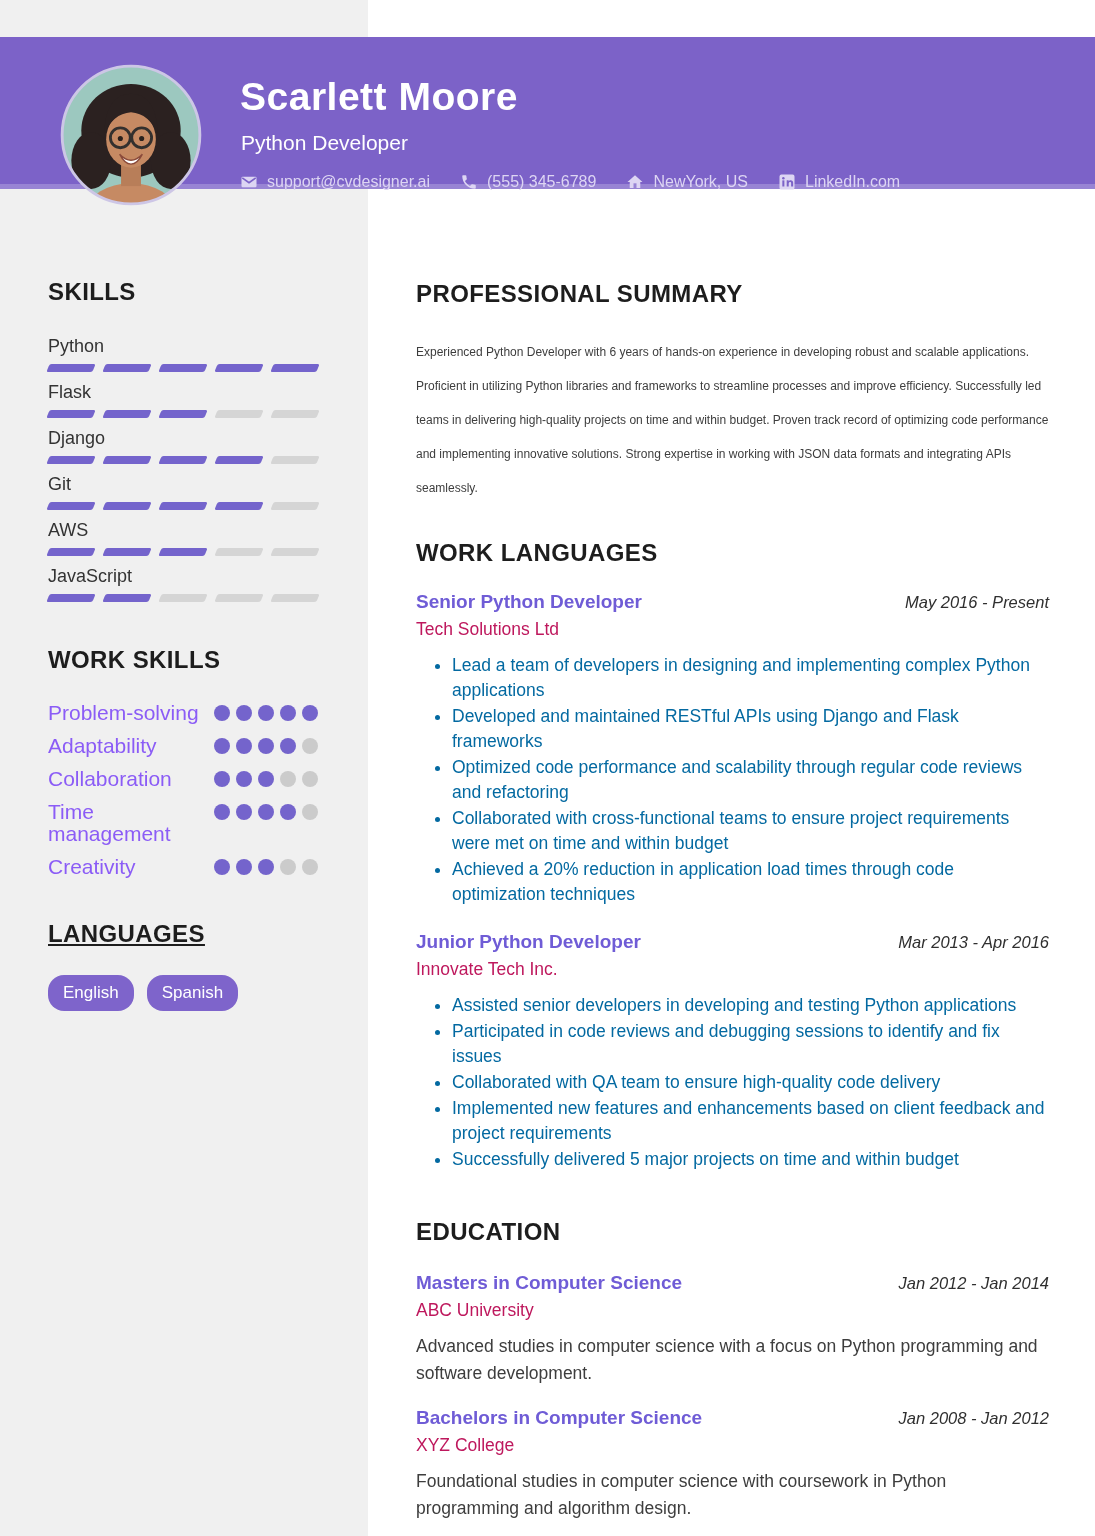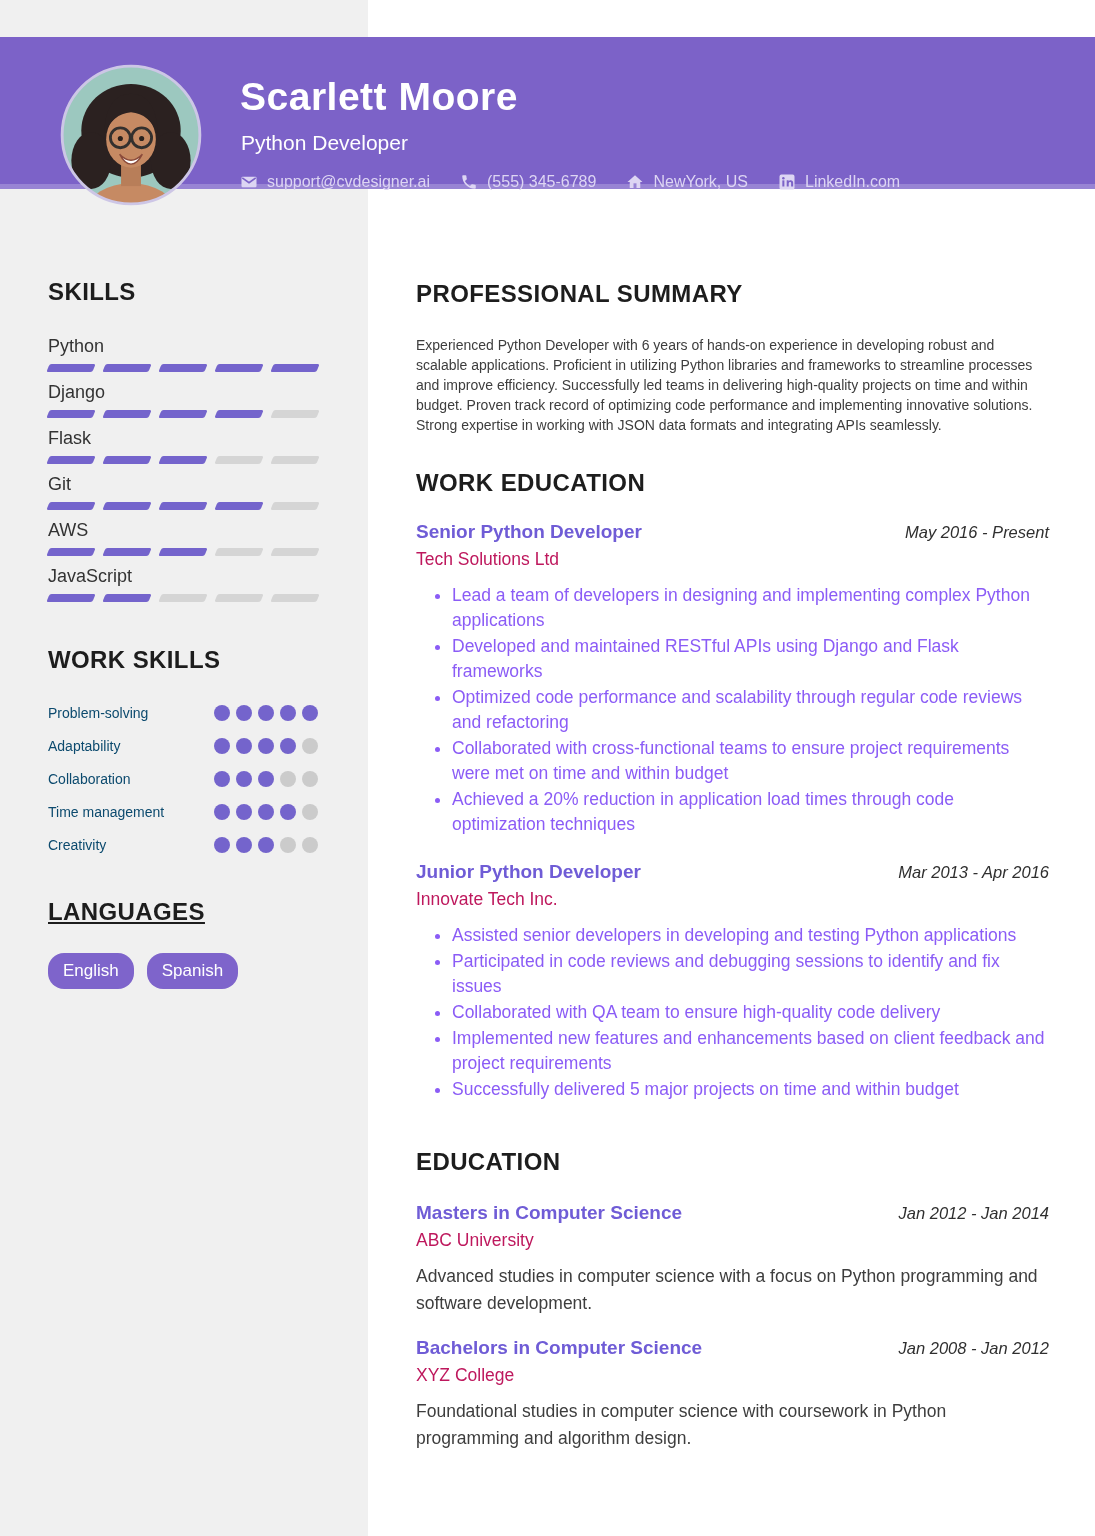--- a/index.html
+++ b/index.html
@@ -35,38 +35,38 @@
   h2.sec-h{margin:0;font-size:24px;font-weight:700;color:var(--heading-text);letter-spacing:.4px;}
   .skills-list{margin-top:30px;}
   .skill{margin-bottom:10px;}
   .skill-name{font-size:18px;color:#333;line-height:20px;margin-bottom:8px;}
   .skill-bar{display:flex;gap:10px;}
   .seg{flex:1;height:8px;border-radius:2px;background:var(--bar-gray);transform:skewX(-22deg);}
   .seg.filled{background:var(--bar-purple);}
   .mt-soft{margin-top:44px !important;}
   .soft-list{margin-top:28px;}
   .soft{display:flex;align-items:flex-start;margin-bottom:11px;}
-  .soft-name{width:152px;font-size:14px;color:#0c4a6e;line-height:22px;}
+  .soft-name{width:152px;font-size:21px;color:#8b5cf6;line-height:22px;}
   .dots{display:flex;gap:6px;margin-left:auto;padding-top:3px;}
   .dot{width:16px;height:16px;border-radius:50%;background:#cbcbcb;}
   .dot.filled{background:var(--bar-purple);}
   .mt-lang{margin-top:42px !important;text-decoration:underline;}
   .langs{display:flex;gap:13px;margin-top:27px;}
   .pill{background:var(--pill-purple);color:#fff;font-size:17px;padding:8px 15px;border-radius:16px;}
   
   .main{position:absolute;left:416px;top:280px;width:633px;}
-  .summary{margin:27px 0 0 0;font-size:14px;line-height:20px;color:var(--body-text);}
+  .summary{margin:27px 0 0 0;font-size:12px;line-height:34px;color:var(--body-text);}
   .sec{margin-top:34px !important;}
   .job{margin-top:24px;}
   .job-head{display:flex;justify-content:space-between;align-items:baseline;}
   .job-title{margin:0;font-size:19px;font-weight:700;color:var(--accent-purple);}
   .dates{font-size:16.5px;font-style:italic;color:#2f2f2f;white-space:nowrap;}
   .company{font-size:17.5px;color:#be185d;margin-top:6px;}
   ul.bullets{margin:13px 0 0 0;padding-left:36px;}
-  ul.bullets li{font-size:17.5px;line-height:25px;color:#8b5cf6;margin-bottom:1px;}
+  ul.bullets li{font-size:17.5px;line-height:25px;color:#0369a1;margin-bottom:1px;}
   .edu-h{margin-top:46px !important;}
   .edu{margin-top:26px;}
   .edu + .edu{margin-top:20px;}
   .edu-desc{margin:12px 0 0 0;font-size:17.5px;line-height:27px;color:var(--body-text);}
 </style>
 </head>
 <body>
 
 <div class="page">
   <div class="sidebar-bg"></div>
@@ -147,36 +147,36 @@
     <div class="skill-name">Python</div>
     <div class="skill-bar">
             <div class="seg filled"></div>
             <div class="seg filled"></div>
             <div class="seg filled"></div>
             <div class="seg filled"></div>
             <div class="seg filled"></div>
           </div>
   </div>
         <div class="skill">
+    <div class="skill-name">Flask</div>
+    <div class="skill-bar">
+            <div class="seg filled"></div>
+            <div class="seg filled"></div>
+            <div class="seg filled"></div>
+            <div class="seg"></div>
+            <div class="seg"></div>
+          </div>
+  </div>
+        <div class="skill">
     <div class="skill-name">Django</div>
     <div class="skill-bar">
             <div class="seg filled"></div>
             <div class="seg filled"></div>
             <div class="seg filled"></div>
             <div class="seg filled"></div>
-            <div class="seg"></div>
-          </div>
-  </div>
-        <div class="skill">
-    <div class="skill-name">Flask</div>
-    <div class="skill-bar">
-            <div class="seg filled"></div>
-            <div class="seg filled"></div>
-            <div class="seg filled"></div>
-            <div class="seg"></div>
             <div class="seg"></div>
           </div>
   </div>
         <div class="skill">
     <div class="skill-name">Git</div>
     <div class="skill-bar">
             <div class="seg filled"></div>
             <div class="seg filled"></div>
             <div class="seg filled"></div>
             <div class="seg filled"></div>
@@ -263,21 +263,21 @@
     <div class="langs">
         <span class="pill">English</span>
         <span class="pill">Spanish</span>
       </div>
   </aside>
 
   <main class="main">
     <h2 class="sec-h">PROFESSIONAL SUMMARY</h2>
     <p class="summary">Experienced Python Developer with 6 years of hands-on experience in developing robust and scalable applications. Proficient in utilizing Python libraries and frameworks to streamline processes and improve efficiency. Successfully led teams in delivering high-quality projects on time and within budget. Proven track record of optimizing code performance and implementing innovative solutions. Strong expertise in working with JSON data formats and integrating APIs seamlessly.</p>
 
-    <h2 class="sec-h sec">WORK EDUCATION</h2>
+    <h2 class="sec-h sec">WORK LANGUAGES</h2>
     <div id="jobs">
         <section class="job">
     <div class="job-head">
       <h3 class="job-title">Senior Python Developer</h3>
       <span class="dates">May 2016 - Present</span>
     </div>
     <div class="company">Tech Solutions Ltd</div>
     <ul class="bullets">
             <li>Lead a team of developers in designing and implementing complex Python applications</li>
             <li>Developed and maintained RESTful APIs using Django and Flask frameworks</li>

